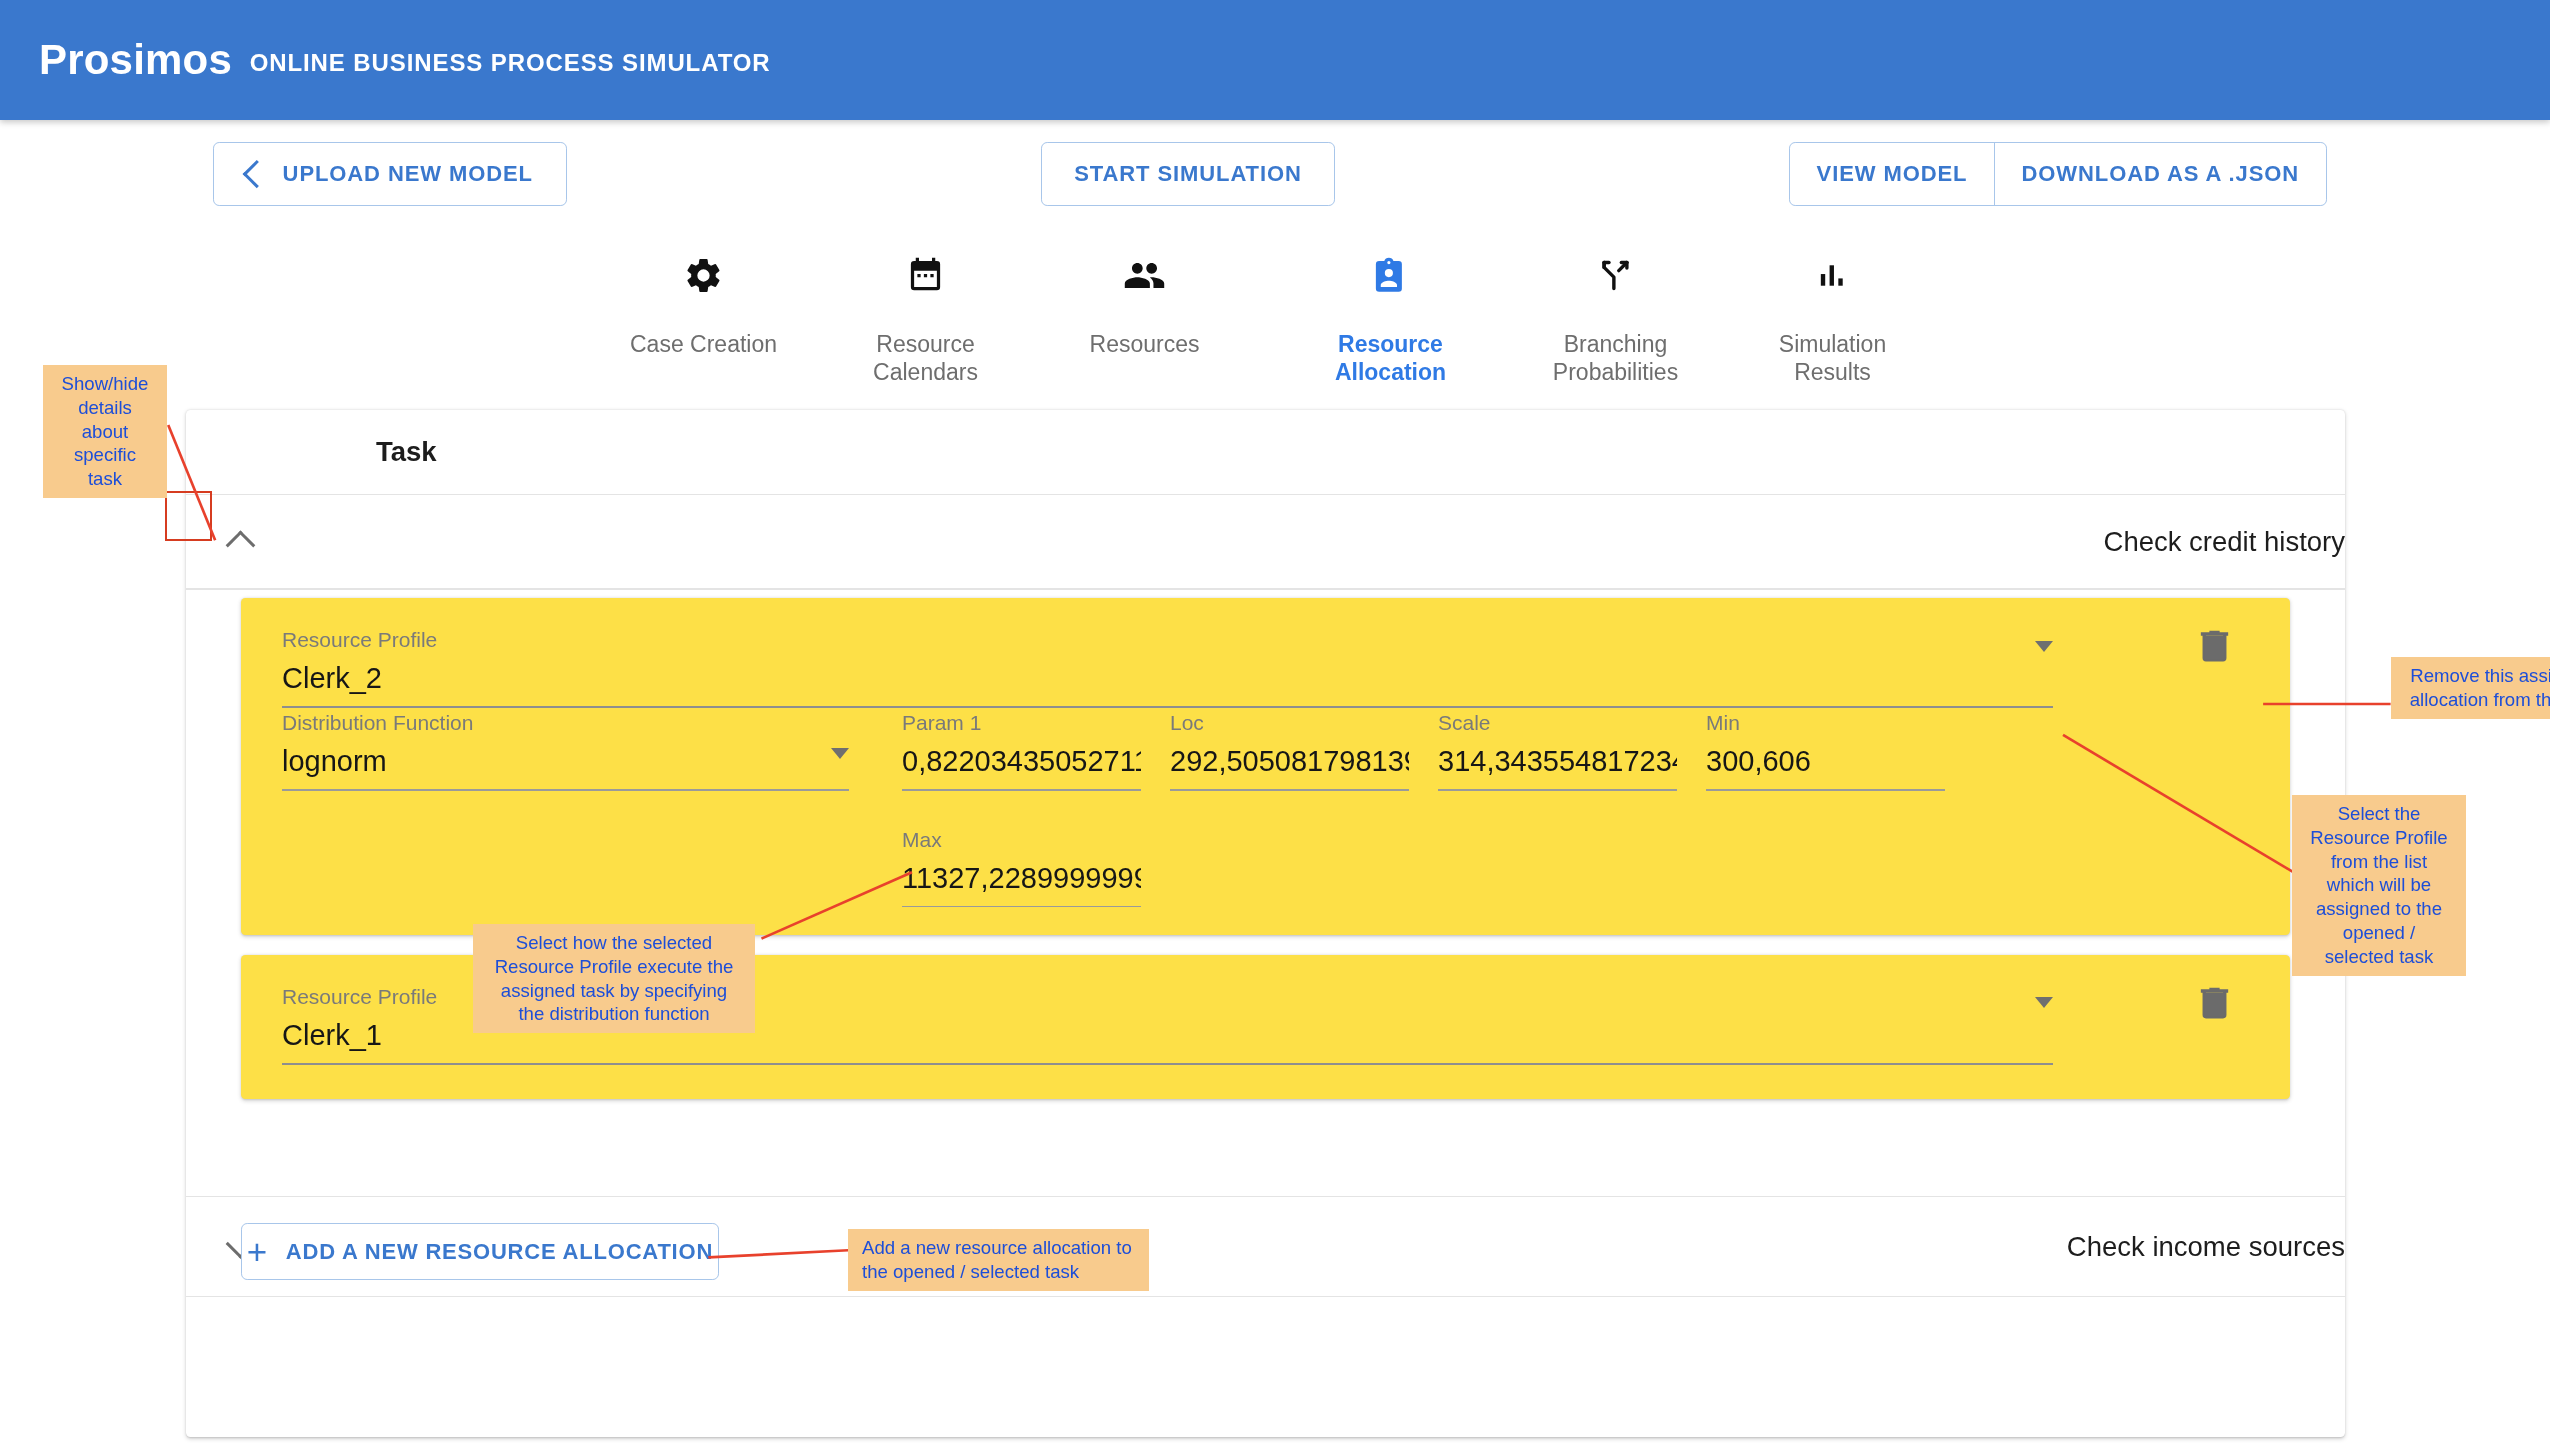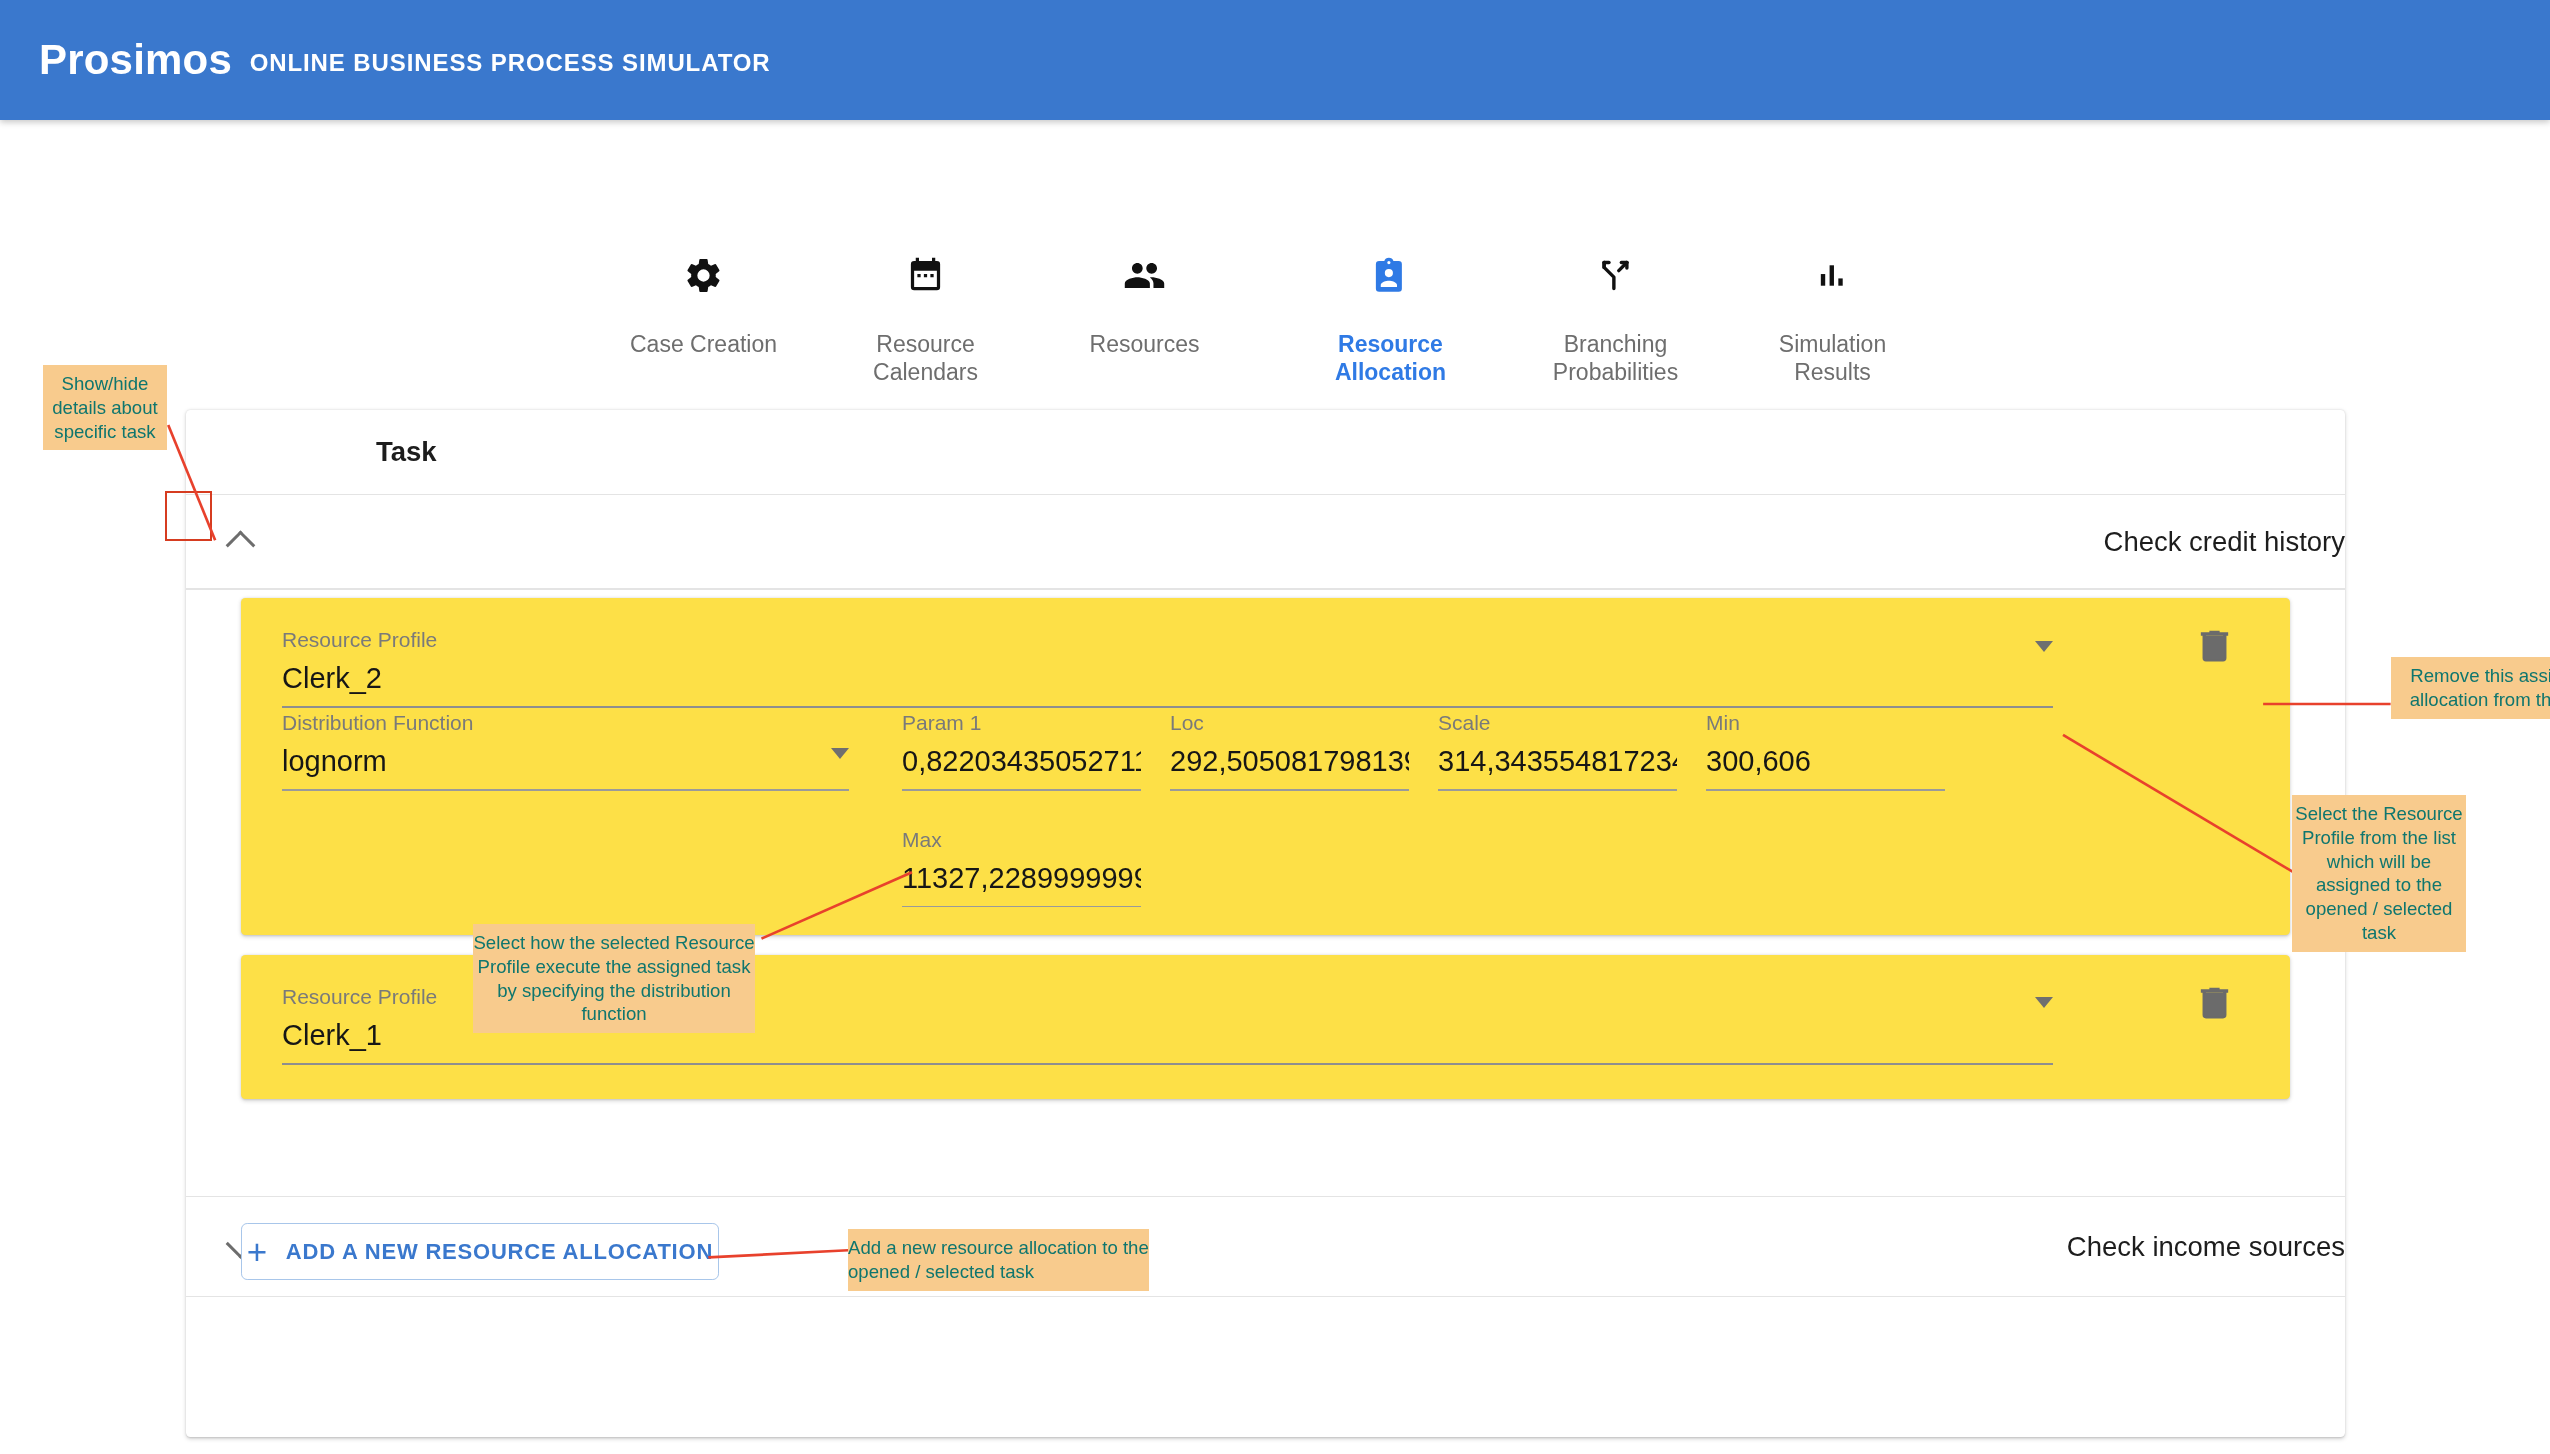--- a/index.html
+++ b/index.html
@@ -112,37 +112,50 @@
   #add-alloc {
     position:absolute; left:241px; top:1223px; width:478px; height:57px;
     border:1.3px solid #a8c6ea; border-radius:6.2px; background:#fff;
     display:flex; align-items:center; justify-content:center;
     color:#3a78cd; font-size:22px; font-weight:700; letter-spacing:0.8px; cursor:pointer;
     z-index:12;
   }
 
   
   .anno {
-    position:absolute; background:#f8cb8d; color:#0f766e;
+    position:absolute; background:#f8cb8d; color:#1d4ed8;
     font-size:18.6px; line-height:1.28; text-align:center;
-    padding:7px 0; z-index:40; font-family:"Liberation Sans", sans-serif;
+    padding:7px 14px; z-index:40; font-family:"Liberation Sans", sans-serif;
   }
   .anno-svg { position:absolute; left:0; top:0; width:2550px; height:1454px;
               pointer-events:none; z-index:35; }
 </style>
 </head>
 <body>
 
 <div id="root">
 
   <div class="appbar">
     <div class="brand">Prosimos</div>
     <div class="brand-sub">ONLINE BUSINESS PROCESS SIMULATOR</div>
   </div>
 
+  <div class="actionrow">
+    <div class="btn-outline" id="btn-upload">
+      <span class="chev-left"></span>
+      <span>UPLOAD NEW MODEL</span>
+    </div>
+    <div class="btn-outline" id="btn-start">
+      <span>START SIMULATION</span>
+    </div>
+    <div class="btn-group">
+      <div>VIEW MODEL</div>
+      <div>DOWNLOAD AS A .JSON</div>
+    </div>
+  </div>
 
   <div class="tabs">
 
     <div class="tab" id="tab0">
       <div class="ic">
         <svg width="41" height="41" viewBox="0 0 24 24" fill="#111">
           <path d="M19.14 12.94a7.07 7.07 0 000-1.88l2.03-1.58a.5.5 0 00.12-.64l-1.92-3.32a.5.5 0 00-.6-.22l-2.39.96a7.03 7.03 0 00-1.62-.94l-.36-2.54a.5.5 0 00-.5-.42h-3.84a.5.5 0 00-.5.42l-.36 2.54c-.58.24-1.12.56-1.62.94l-2.39-.96a.5.5 0 00-.6.22L2.67 8.84a.5.5 0 00.12.64l2.03 1.58a7.07 7.07 0 000 1.88l-2.03 1.58a.5.5 0 00-.12.64l1.92 3.32c.13.22.39.3.6.22l2.39-.96c.5.38 1.04.7 1.62.94l.36 2.54c.04.24.25.42.5.42h3.84c.25 0 .46-.18.5-.42l.36-2.54c.58-.24 1.12-.56 1.62-.94l2.39.96c.22.08.47 0 .6-.22l1.92-3.32a.5.5 0 00-.12-.64l-2.03-1.58zM12 15.6A3.6 3.6 0 1112 8.4a3.6 3.6 0 010 7.2z"></path>
         </svg>
       </div>
       <div class="lbl">

